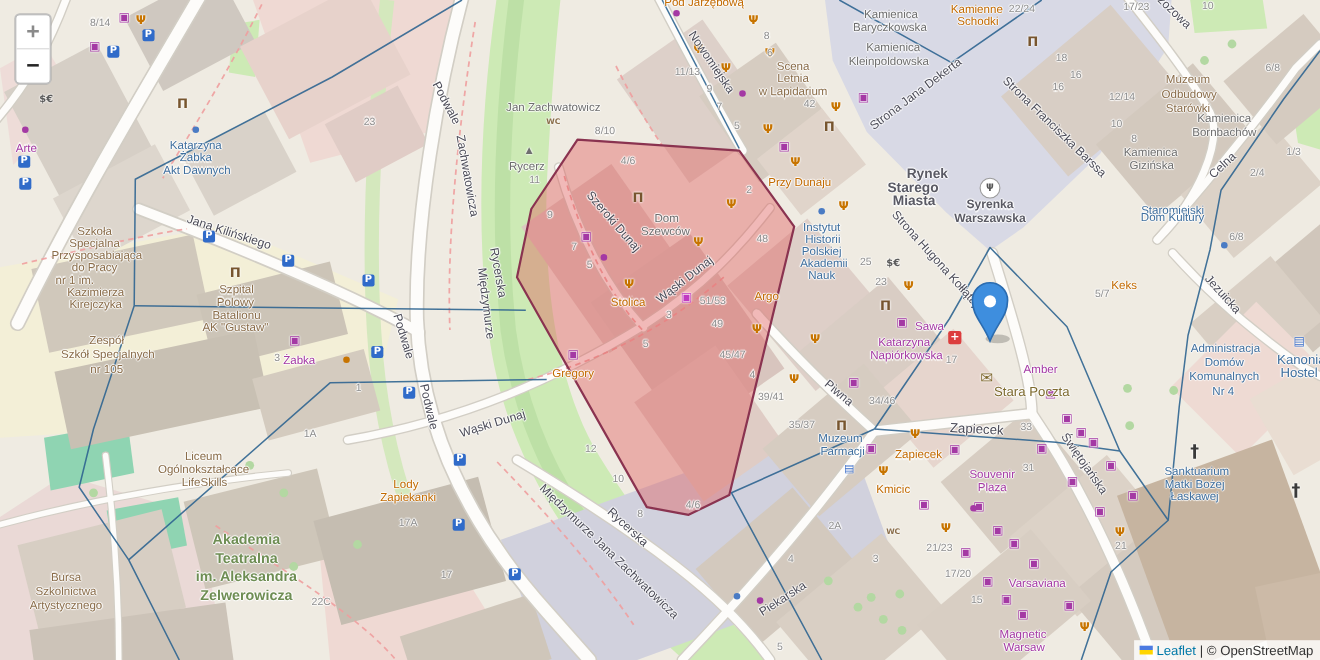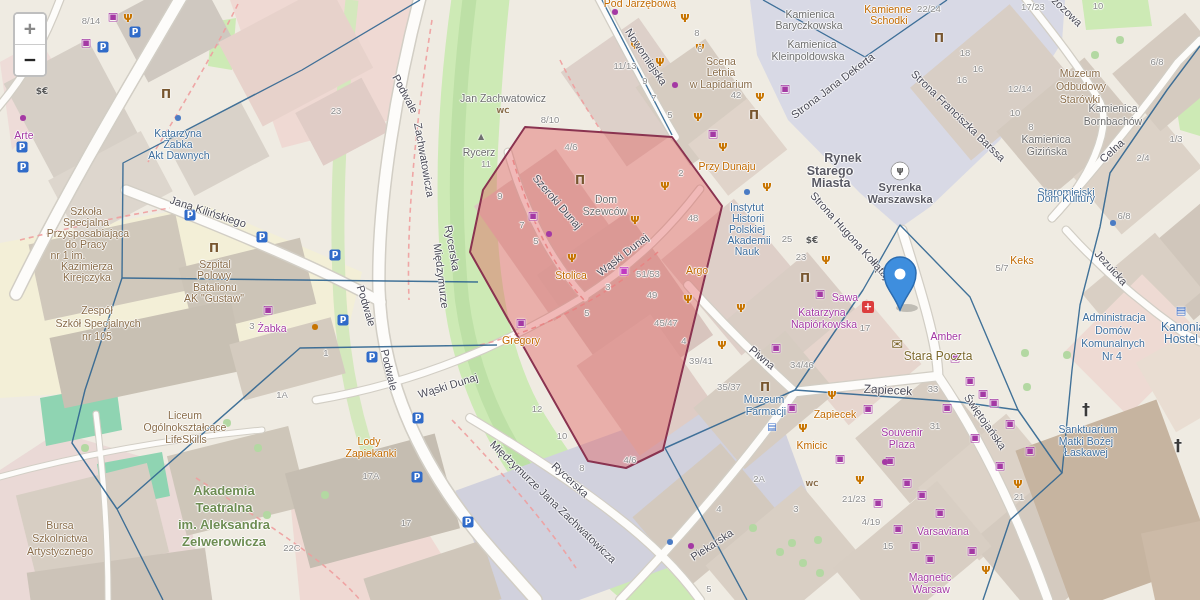--- a/index.html
+++ b/index.html
@@ -436,21 +436,21 @@
       <span class="lbl num" style="left: 562px; top: 436px; transform: translate(-50%, -50%) rotate(0deg);">10</span>
       <span class="lbl num" style="left: 582px; top: 468px; transform: translate(-50%, -50%) rotate(0deg);">8</span>
       <span class="lbl num" style="left: 371px; top: 476px; transform: translate(-50%, -50%) rotate(0deg);">17A</span>
       <span class="lbl num" style="left: 406px; top: 523px; transform: translate(-50%, -50%) rotate(0deg);">17</span>
       <span class="lbl num" style="left: 326px; top: 353px; transform: translate(-50%, -50%) rotate(0deg);">1</span>
       <span class="lbl num" style="left: 759px; top: 479px; transform: translate(-50%, -50%) rotate(0deg);">2A</span>
       <span class="lbl num" style="left: 719px; top: 509px; transform: translate(-50%, -50%) rotate(0deg);">4</span>
       <span class="lbl num" style="left: 709px; top: 589px; transform: translate(-50%, -50%) rotate(0deg);">5</span>
       <span class="lbl num" style="left: 796px; top: 509px; transform: translate(-50%, -50%) rotate(0deg);">3</span>
       <span class="lbl num" style="left: 854px; top: 499px; transform: translate(-50%, -50%) rotate(0deg);">21/23</span>
-      <span class="lbl num" style="left: 871px; top: 522px; transform: translate(-50%, -50%) rotate(0deg);">4/19</span>
+      <span class="lbl num" style="left: 871px; top: 522px; transform: translate(-50%, -50%) rotate(0deg);">17/20</span>
       <span class="lbl num" style="left: 888px; top: 546px; transform: translate(-50%, -50%) rotate(0deg);">15</span>
       <span class="lbl num" style="left: 998px; top: 497px; transform: translate(-50%, -50%) rotate(0deg); padding-left: 42px;">21</span>
       <span class="lbl num" style="left: 933px; top: 389px; transform: translate(-50%, -50%) rotate(0deg);">33</span>
       <span class="lbl num" style="left: 935px; top: 426px; transform: translate(-50%, -50%) rotate(0deg);">31</span>
       <span class="lbl num" style="left: 865px; top: 328px; transform: translate(-50%, -50%) rotate(0deg);">17</span>
       <span class="lbl num" style="left: 802px; top: 365px; transform: translate(-50%, -50%) rotate(0deg);">34/46</span>
       <span class="lbl num" style="left: 701px; top: 361px; transform: translate(-50%, -50%) rotate(0deg);">39/41</span>
       <span class="lbl num" style="left: 729px; top: 387px; transform: translate(-50%, -50%) rotate(0deg);">35/37</span>
       <span class="lbl num" style="left: 787px; top: 239px; transform: translate(-50%, -50%) rotate(0deg);">25</span>
       <span class="lbl num" style="left: 801px; top: 257px; transform: translate(-50%, -50%) rotate(0deg);">23</span>
@@ -480,13 +480,18 @@
       <path d="M0,0 C-7,-17 -16,-23 -16,-37 a16,16 0 1 1 32,0 C16,-23 7,-17 0,0 Z" fill="#3e8ede" stroke="#2b6cb0" stroke-width="1.5"></path>
       <circle cx="0" cy="-36" r="5.5" fill="#fff"></circle>
     </g>
   </svg>
 
   <div class="zoomctl">
     <a class="zoom-in">+</a>
     <a class="zoom-out">−</a>
   </div>
 
+  <div class="attrib">
+    <span class="uaflag"></span><a>Leaflet</a>
+    <span>|</span>
+    <a style="color:#333">© OpenStreetMap</a>
+  </div>
 </div>
 
 </body></html>

